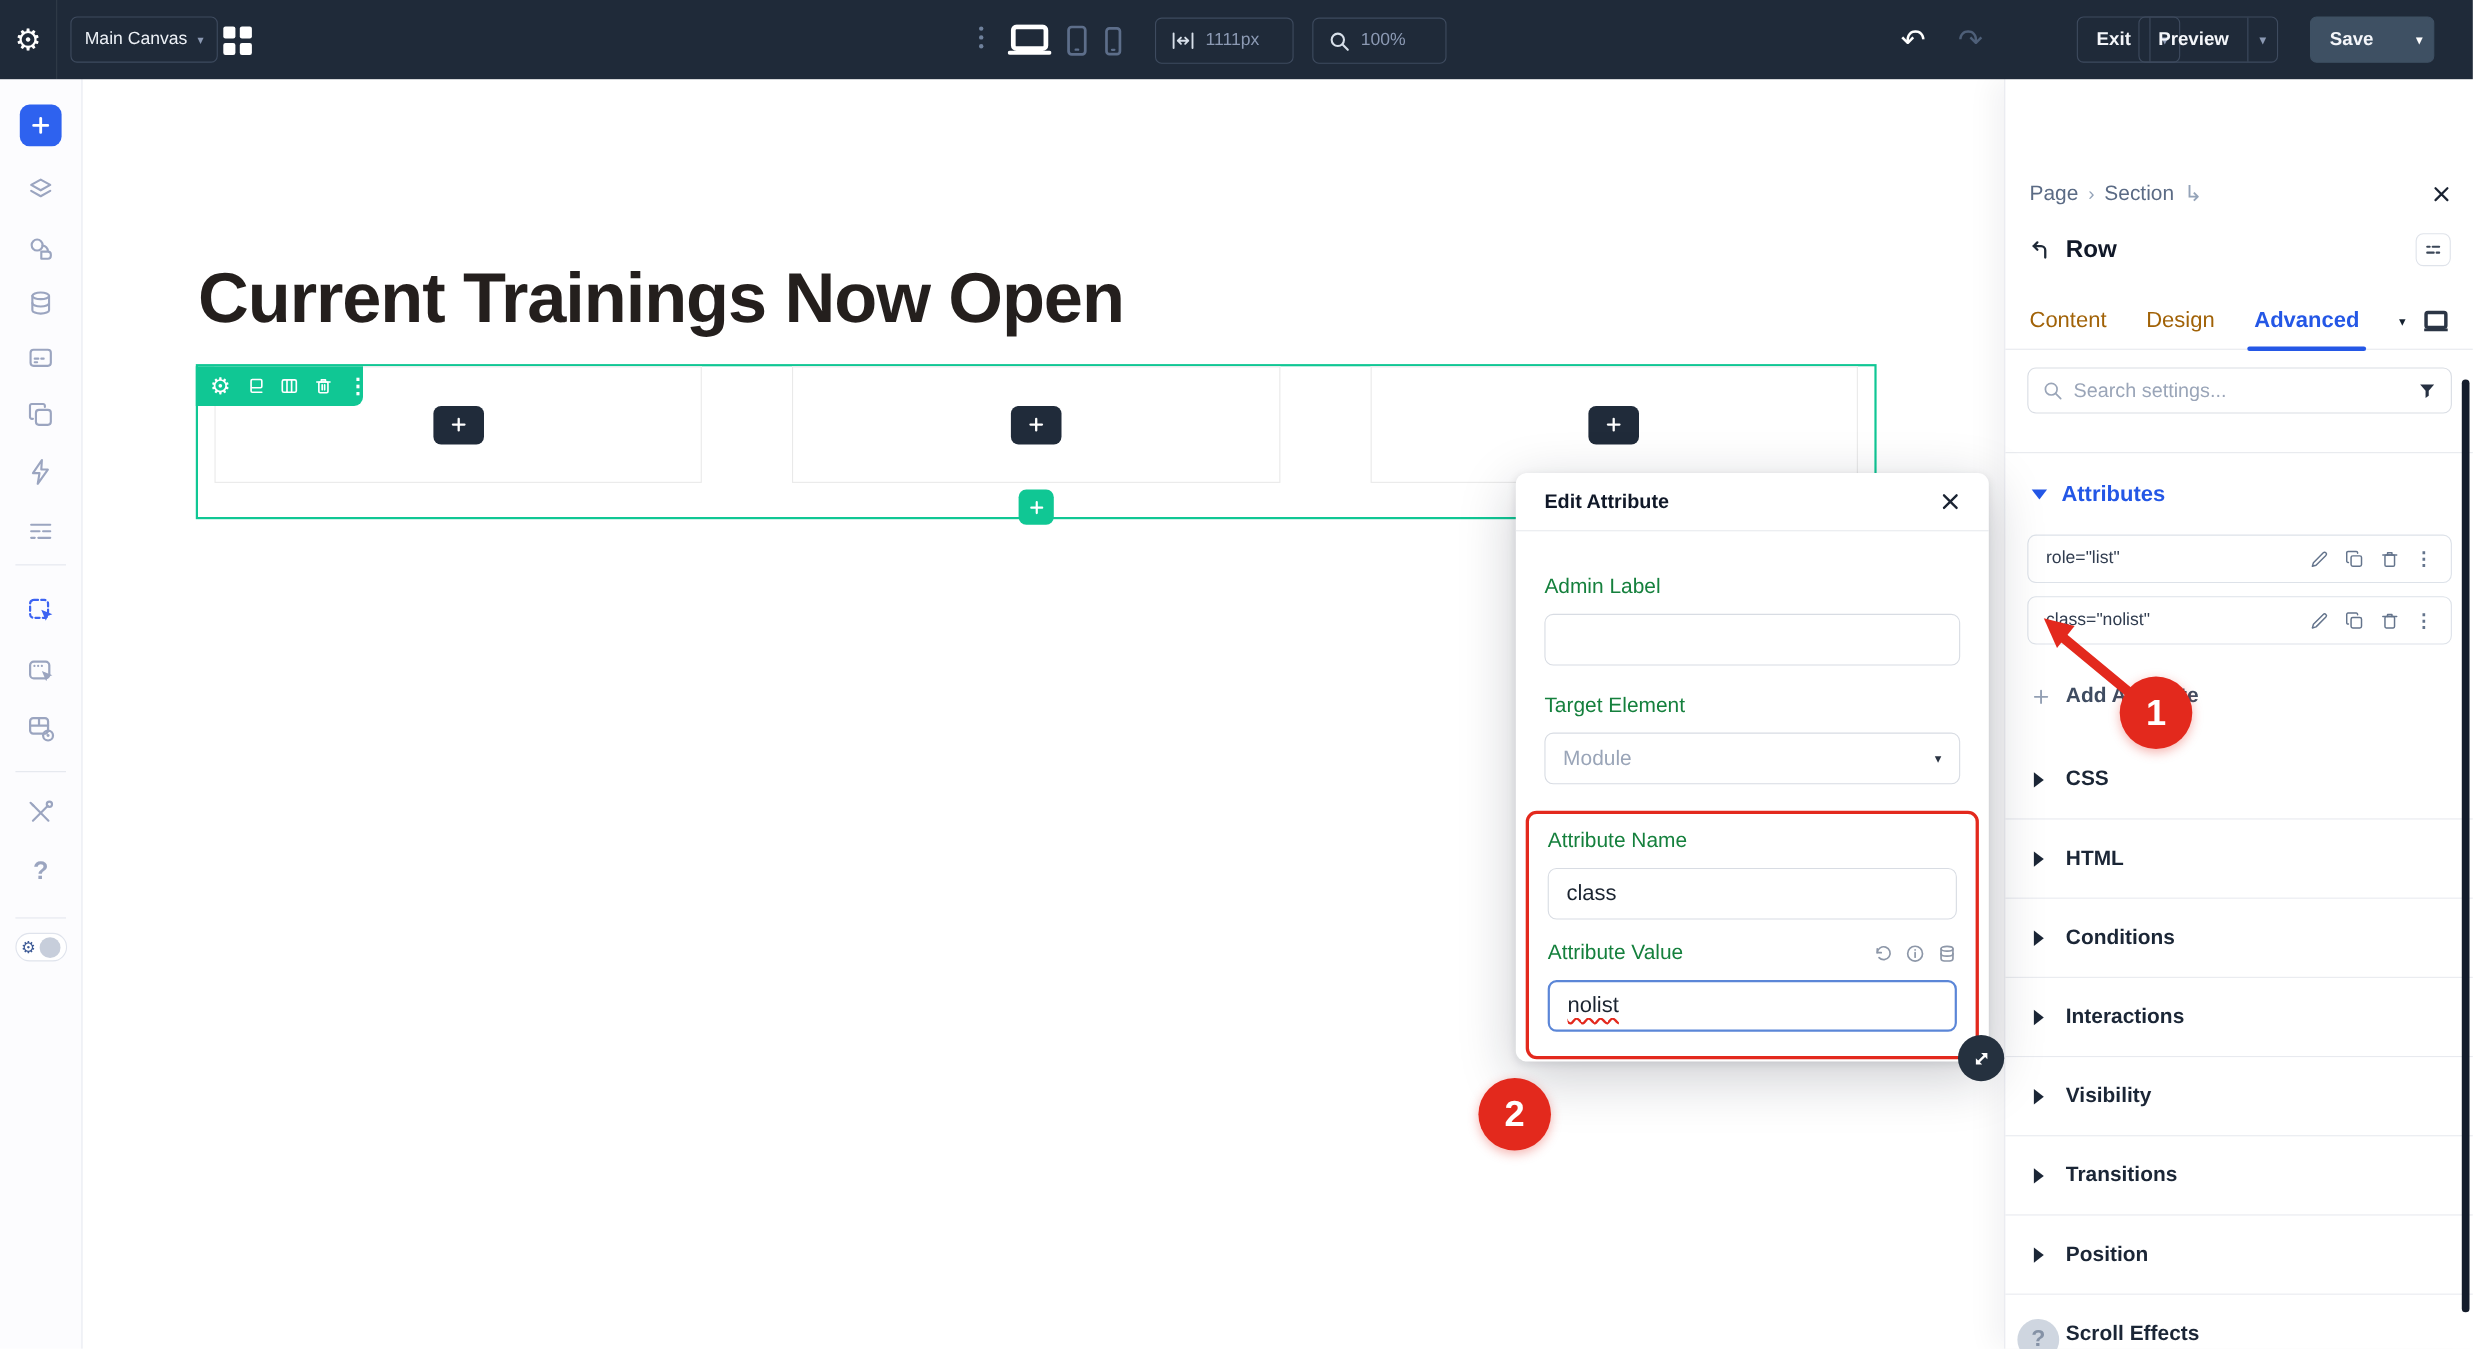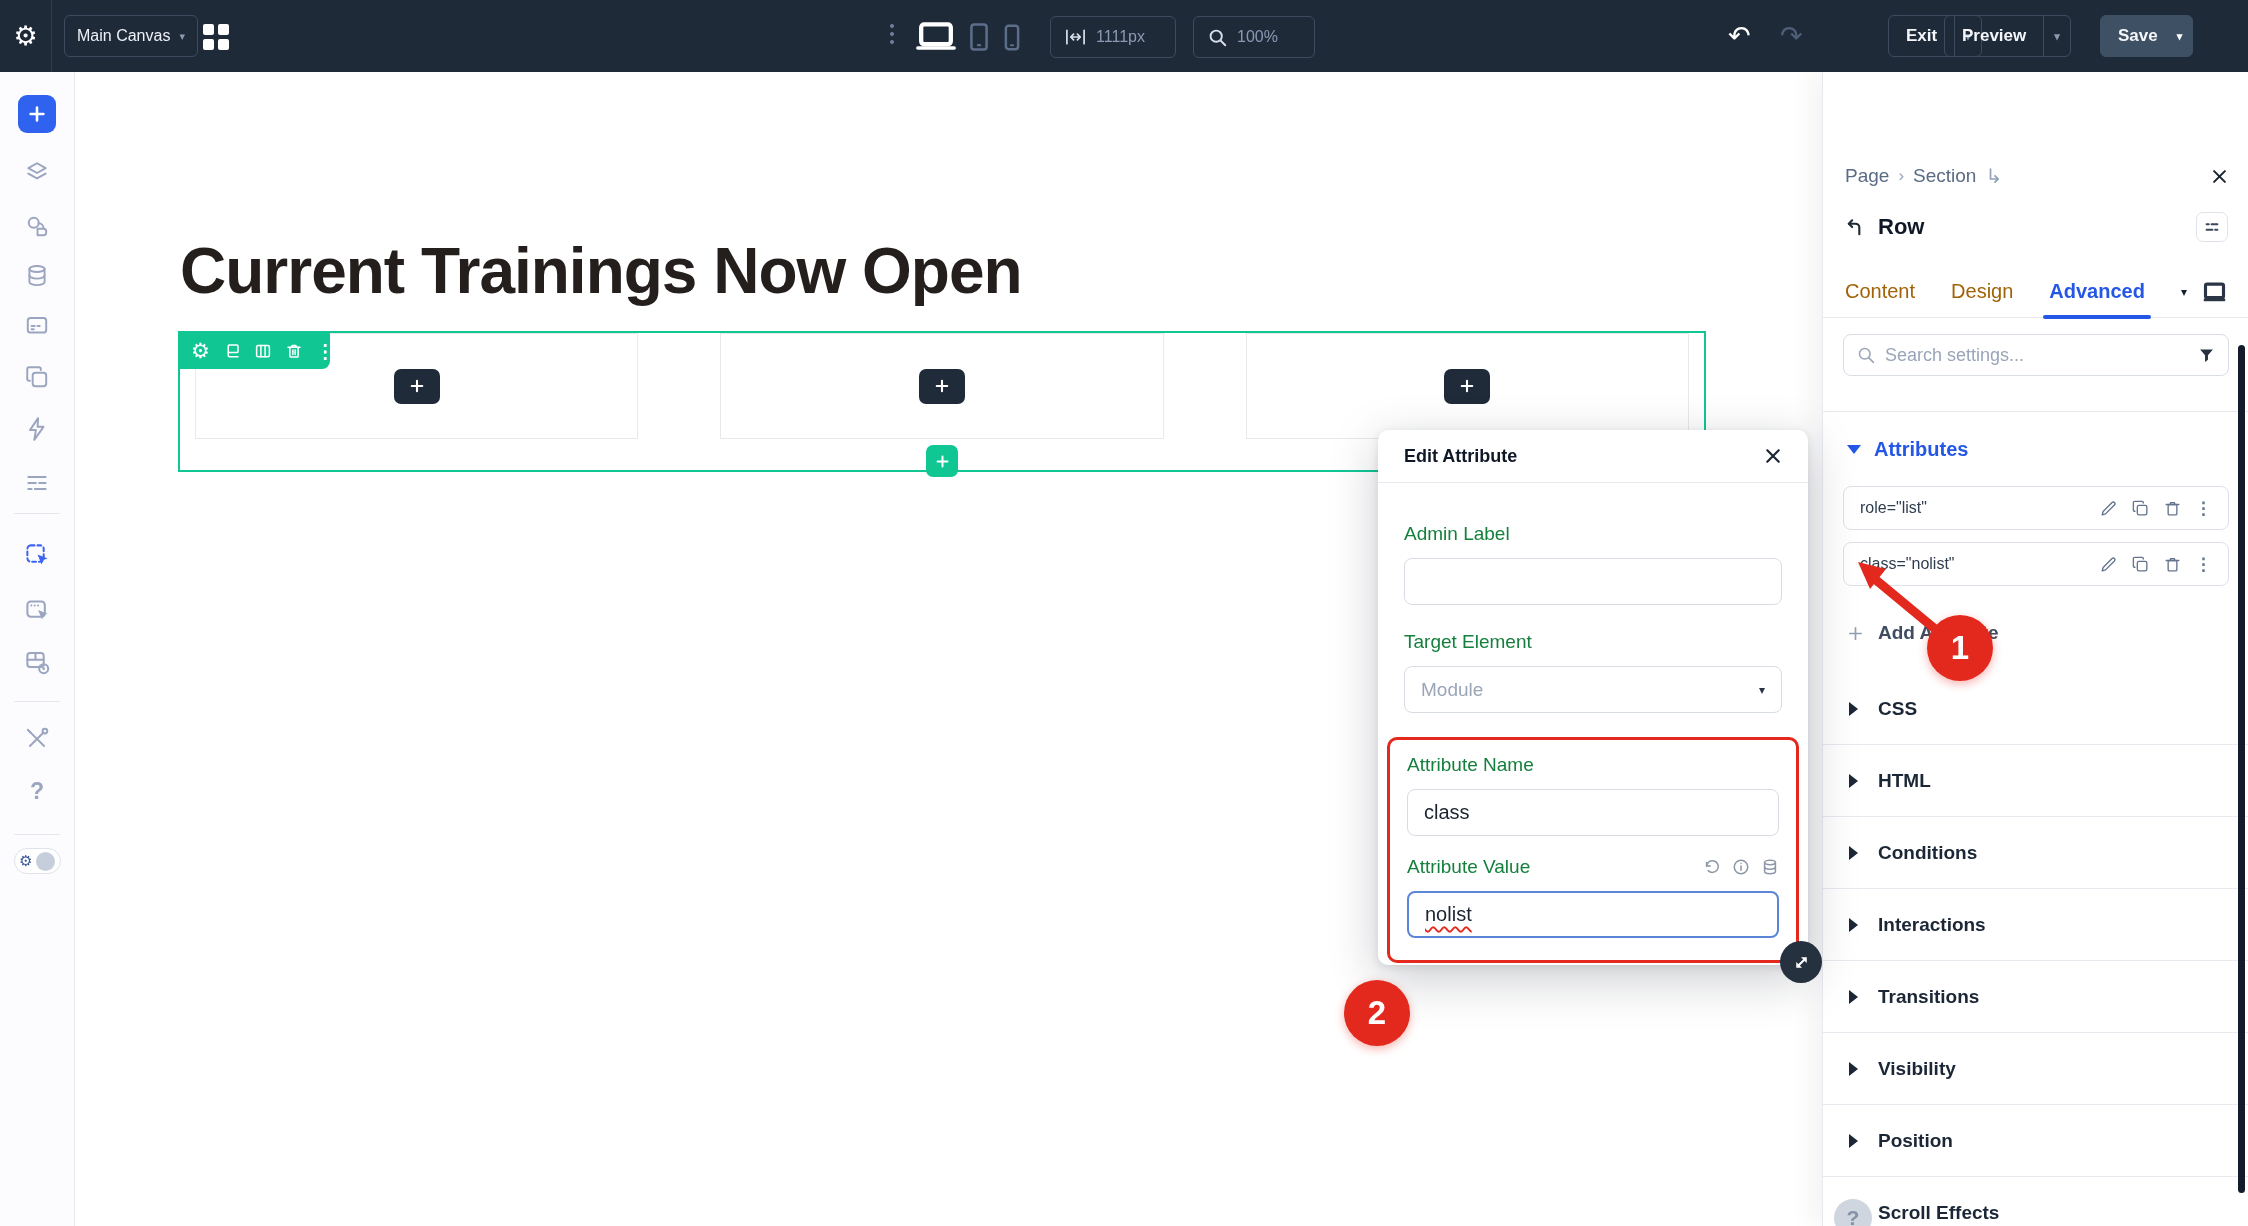--- a/index.html
+++ b/index.html
@@ -194,21 +194,21 @@
     <span class="dd">
         <span class="chev">▾</span>
       </span>
   </div>
   <div class="tb-btn" style="left:1944px;">
     <span class="lbl">Preview</span>
     <span class="dd">
         <span class="chev">▾</span>
       </span>
   </div>
-  <div class="tb-btn" id="saveBtn" style="left:2100px;">
+  <div class="tb-btn" id="saveBtn" style="left:2100px;gap:20px;">
     <span class="lbl">Save</span>
     <span class="dd">
         <span class="chev" style="color:#fff">▾</span>
       </span>
   </div>
 </header>
 
 <nav id="sidebar">
   <div id="sbPlus" style="top:23px;">
     <svg width="22" height="22" viewBox="0 0 24 24">
@@ -530,25 +530,25 @@
     <div class="acc-row">
         <span class="caret-right"></span>
         <span class="acc-label">Conditions</span>
       </div>
     <div class="acc-row">
         <span class="caret-right"></span>
         <span class="acc-label">Interactions</span>
       </div>
     <div class="acc-row">
         <span class="caret-right"></span>
+        <span class="acc-label">Visibility</span>
+      </div>
+    <div class="acc-row">
+        <span class="caret-right"></span>
         <span class="acc-label">Transitions</span>
-      </div>
-    <div class="acc-row">
-        <span class="caret-right"></span>
-        <span class="acc-label">Visibility</span>
       </div>
     <div class="acc-row">
         <span class="caret-right"></span>
         <span class="acc-label">Position</span>
       </div>
     <div class="acc-row">
         <span class="caret-right"></span>
         <span class="acc-label">Scroll Effects</span>
       </div>
   </div>

